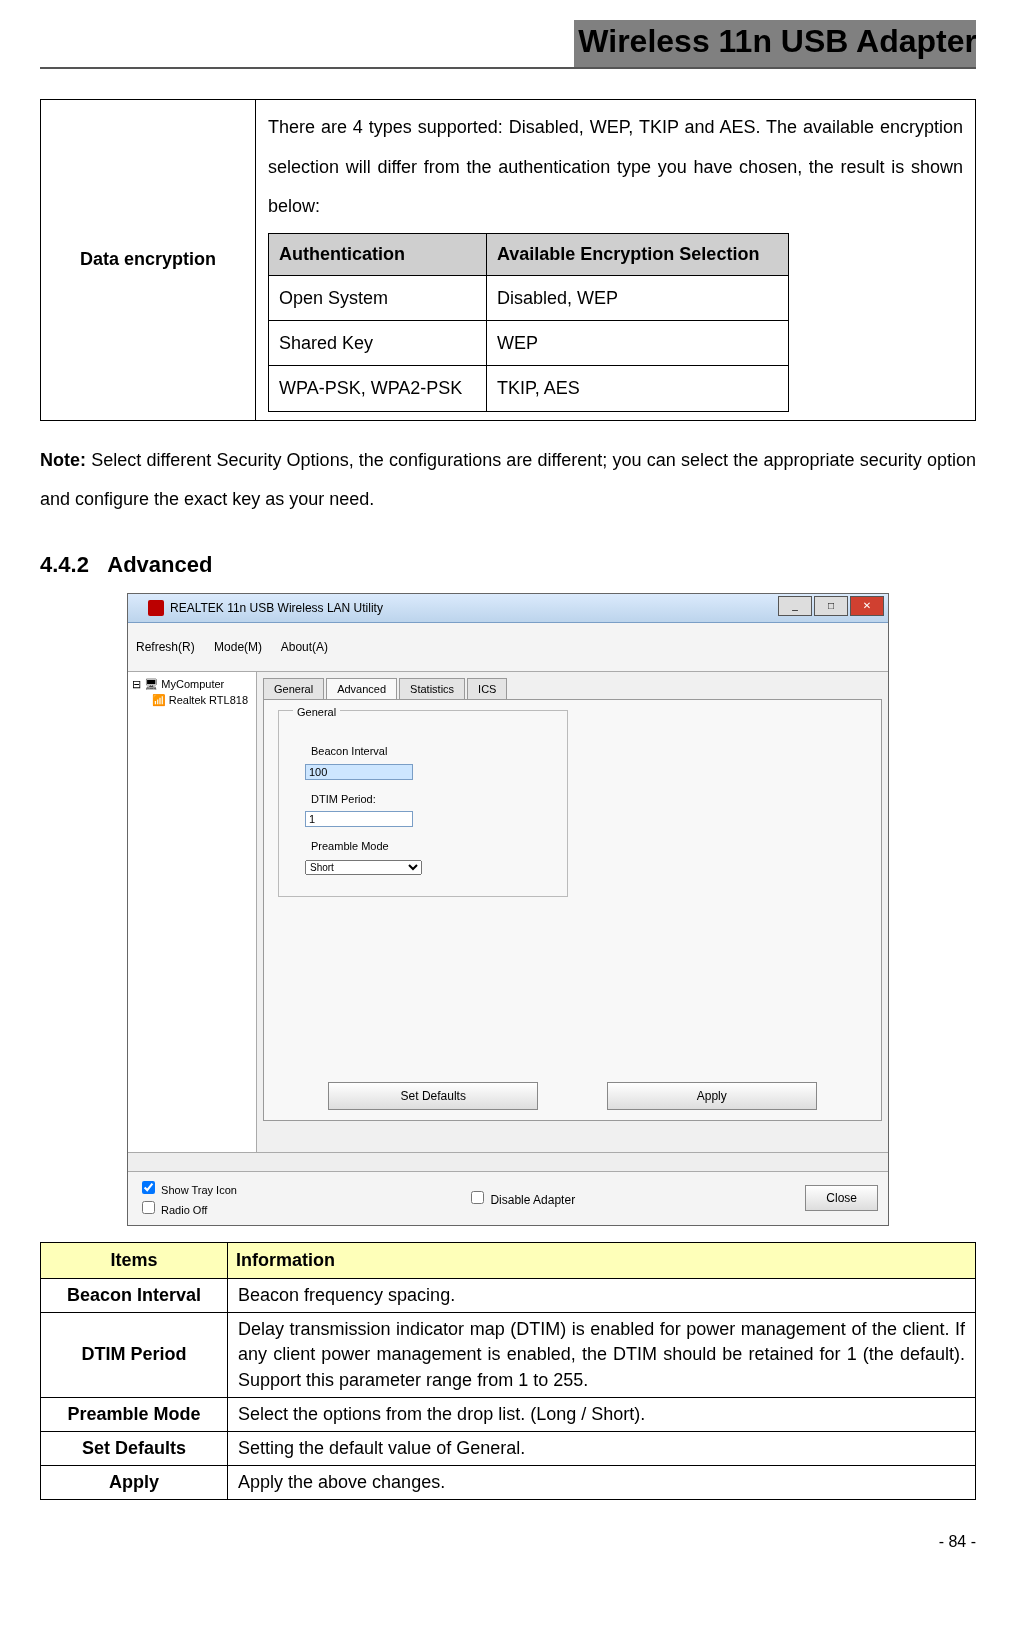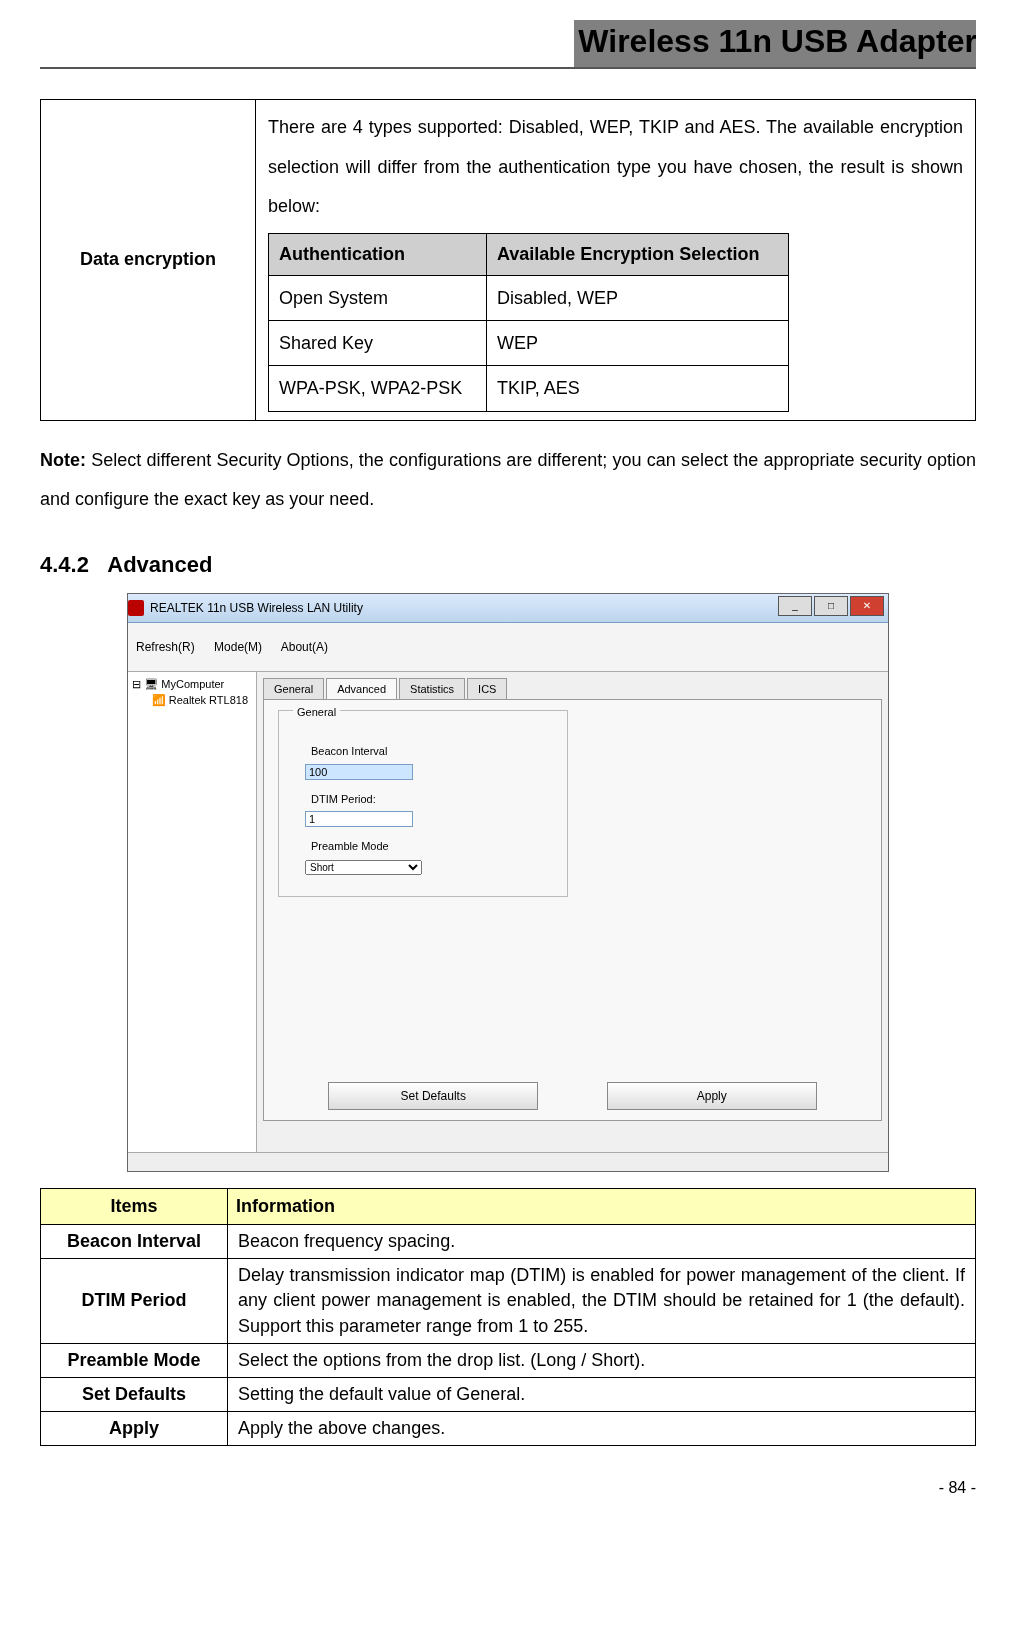--- a/index.html
+++ b/index.html
@@ -87,21 +87,21 @@
     font-family: "Segoe UI", Tahoma, sans-serif;
     font-size: 12px;
     background:#f0f0f0;
   }
   .titlebar {
     background: linear-gradient(#dbeafc,#bcd4ec);
     border-bottom: 1px solid #7a9ec6;
     height: 28px;
     display:flex;
     align-items:center;
-    padding: 0 0;
+    padding: 0 20px;
     position:relative;
   }
   .titlebar .icon {
     width:16px;height:16px;background:#b00;display:inline-block;margin-right:6px;border-radius:2px;
   }
   .winbtns { position:absolute; right:4px; top:2px; display:flex; gap:2px;}
   .winbtn { width:32px; height:18px; border:1px solid #555; background:#ddd; font-size:10px; display:flex;align-items:center;justify-content:center;}
   .winbtn.close{ background:#d04030; color:white;}
   .menubar { background:#f4f4f4; border-bottom:1px solid #aaa; padding:15px 8px;}
   .menubar span { margin-right:16px; }
@@ -243,20 +243,30 @@
             </div>
           </div>
           <div class="bigbuttons">
             <div class="bigbtn">Set Defaults</div>
             <div class="bigbtn">Apply</div>
           </div>
         </div>
       </div>
     </div>
     <div class="bottomscroll"></div>
+    <div class="bottombar">
+      <div class="checks">
+        <label><input type="checkbox" checked="" style=""> <span>Show Tray Icon</span></label>
+        <label><input type="checkbox" style=""> <span>Radio Off</span></label>
+      </div>
+      <div>
+        <label><input type="checkbox" style=""> <span>Disable Adapter</span></label>
+      </div>
+      <div class="closebtn">Close</div>
+    </div>
   </div>
 </div>
 
 <table class="items">
   <tbody>
       <tr>
     <th class="h1">Items</th>
     <th class="h2">Information</th>
   </tr>
   <tr>

